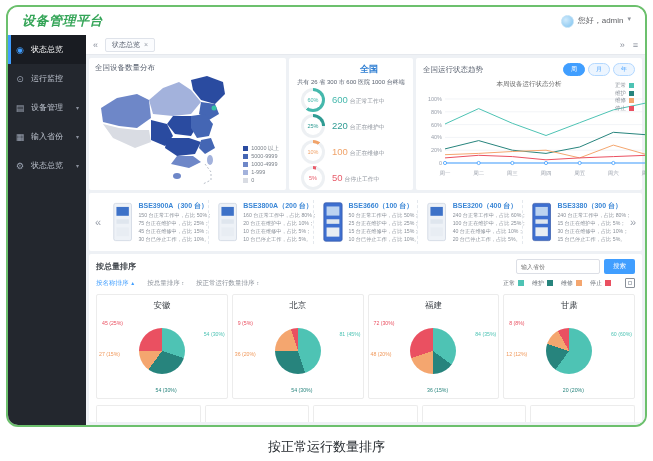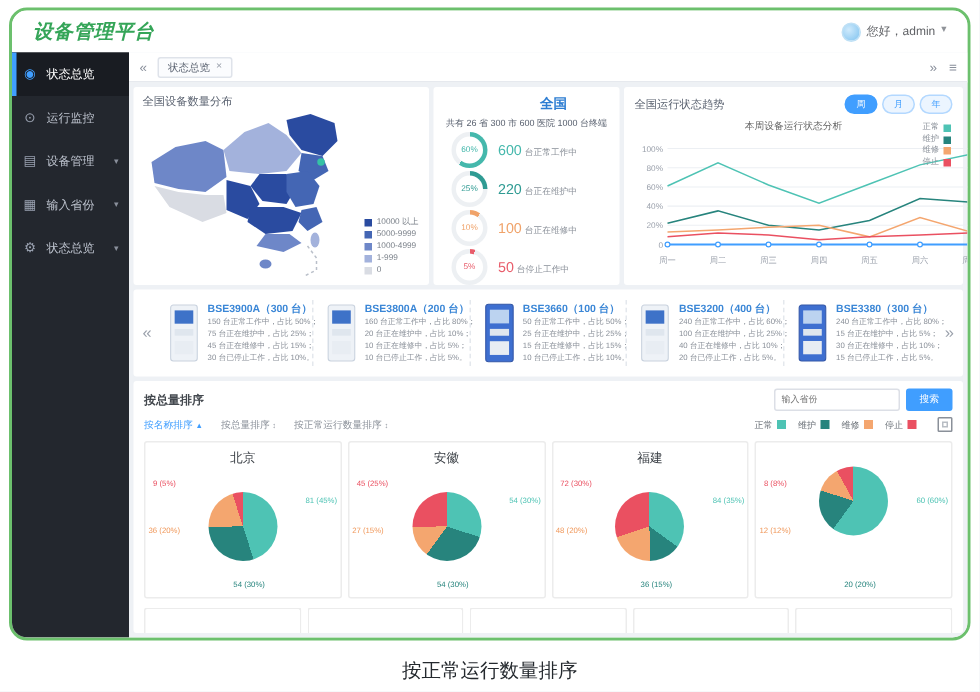--- a/index.html
+++ b/index.html
@@ -411,44 +411,45 @@
               <span class="pl-item">
                   <span>停止</span>
                   <span class="pl-sq" style="background: rgb(234, 80, 97);"></span>
                 </span>
               <span class="expand-ic"></span>
             </span>
           </div>
 
           <div class="pie-row">
             <div class="pie-card">
+              <div class="pie-name">安徽</div>
+              <div class="pie" style="background: conic-gradient(rgb(78, 195, 180) 0%, rgb(78, 195, 180) 30%, rgb(39, 132, 125) 30%, rgb(39, 132, 125) 60%, rgb(244, 166, 111) 60%, rgb(244, 166, 111) 75%, rgb(234, 80, 97) 75%, rgb(234, 80, 97) 100%);"></div>
+              <span class="plabel pl-right c-normal">54 (30%)</span>
+              <span class="plabel pl-bottom c-maintain">54 (30%)</span>
+              <span class="plabel pl-left c-repair">27 (15%)</span>
+              <span class="plabel pl-topleft c-stop">45 (25%)</span>
+            </div>
+            <div class="pie-card">
               <div class="pie-name">北京</div>
               <div class="pie" style="background: conic-gradient(rgb(78, 195, 180) 0%, rgb(78, 195, 180) 45%, rgb(39, 132, 125) 45%, rgb(39, 132, 125) 75%, rgb(244, 166, 111) 75%, rgb(244, 166, 111) 95%, rgb(234, 80, 97) 95%, rgb(234, 80, 97) 100%);"></div>
               <span class="plabel pl-right c-normal">81 (45%)</span>
               <span class="plabel pl-bottom c-maintain">54 (30%)</span>
               <span class="plabel pl-left c-repair">36 (20%)</span>
               <span class="plabel pl-topleft c-stop">9 (5%)</span>
-            </div>
-            <div class="pie-card">
-              <div class="pie-name">安徽</div>
-              <div class="pie" style="background: conic-gradient(rgb(78, 195, 180) 0%, rgb(78, 195, 180) 30%, rgb(39, 132, 125) 30%, rgb(39, 132, 125) 60%, rgb(244, 166, 111) 60%, rgb(244, 166, 111) 75%, rgb(234, 80, 97) 75%, rgb(234, 80, 97) 100%);"></div>
-              <span class="plabel pl-right c-normal">54 (30%)</span>
-              <span class="plabel pl-bottom c-maintain">54 (30%)</span>
-              <span class="plabel pl-left c-repair">27 (15%)</span>
-              <span class="plabel pl-topleft c-stop">45 (25%)</span>
             </div>
             <div class="pie-card">
               <div class="pie-name">福建</div>
               <div class="pie" style="background: conic-gradient(rgb(78, 195, 180) 0%, rgb(78, 195, 180) 35%, rgb(39, 132, 125) 35%, rgb(39, 132, 125) 50%, rgb(244, 166, 111) 50%, rgb(244, 166, 111) 70%, rgb(234, 80, 97) 70%, rgb(234, 80, 97) 100%);"></div>
               <span class="plabel pl-right c-normal">84 (35%)</span>
               <span class="plabel pl-bottom c-maintain">36 (15%)</span>
               <span class="plabel pl-left c-repair">48 (20%)</span>
               <span class="plabel pl-topleft c-stop">72 (30%)</span>
             </div>
             <div class="pie-card">
+              <div class="pie-name">甘肃</div>
               <div class="pie" style="background: conic-gradient(rgb(78, 195, 180) 0%, rgb(78, 195, 180) 60%, rgb(39, 132, 125) 60%, rgb(39, 132, 125) 80%, rgb(244, 166, 111) 80%, rgb(244, 166, 111) 92%, rgb(234, 80, 97) 92%, rgb(234, 80, 97) 100%);"></div>
               <span class="plabel pl-right c-normal">60 (60%)</span>
               <span class="plabel pl-bottom c-maintain">20 (20%)</span>
               <span class="plabel pl-left c-repair">12 (12%)</span>
               <span class="plabel pl-topleft c-stop">8 (8%)</span>
             </div>
           </div>
 
           <div class="ghost-row">
             <div class="ghost"></div>

